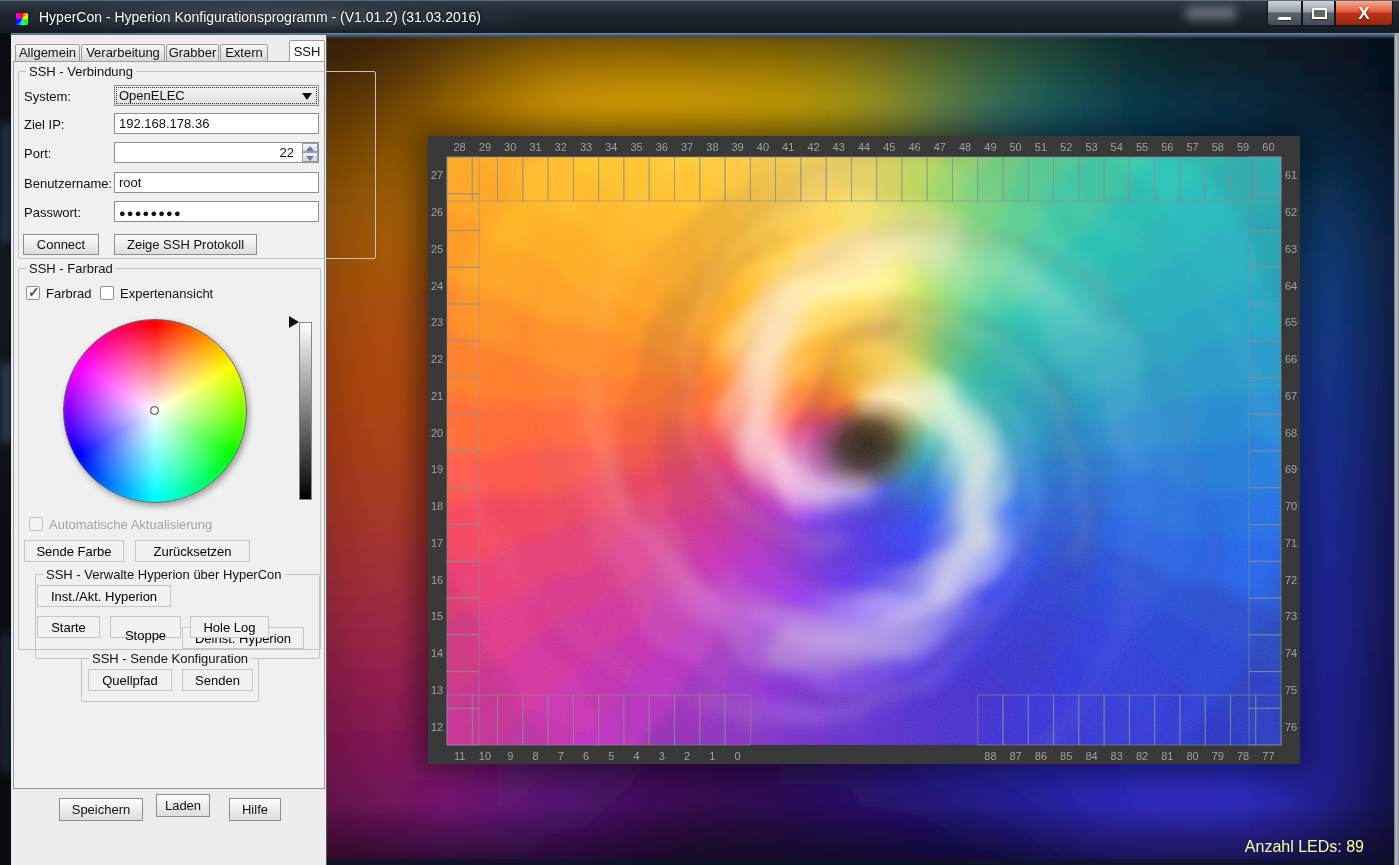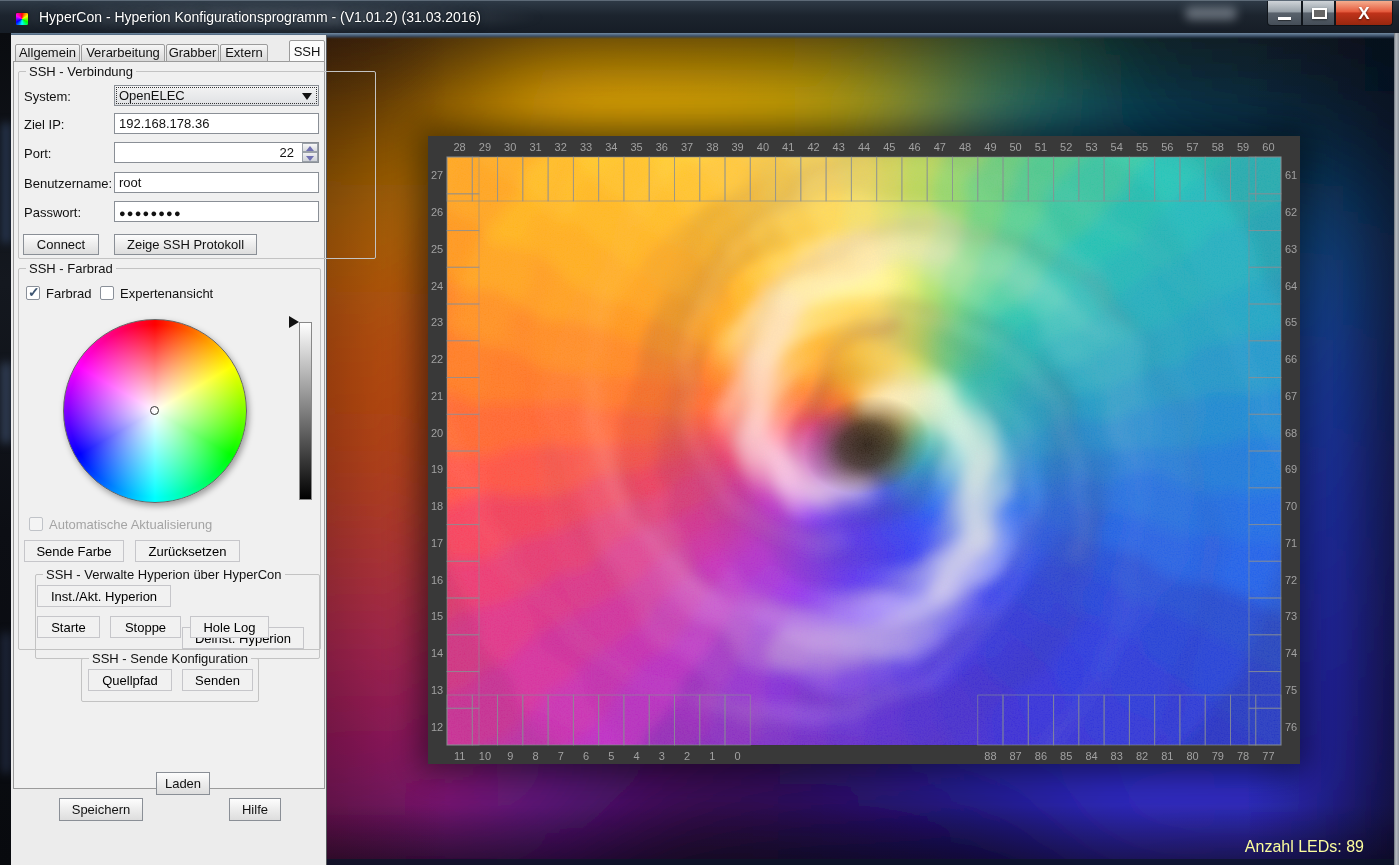--- a/index.html
+++ b/index.html
@@ -1372,30 +1372,30 @@
       background:radial-gradient(circle, rgba(255,255,255,1) 0%, rgba(255,255,255,0) 67%),
       conic-gradient(#f00,#ff0 60deg,#0f0 120deg,#0ff 180deg,#00f 240deg,#f0f 300deg,#f00);
       border:1px solid #666; box-shadow:2px 3px 6px rgba(0,0,0,0.35);"></div>
     <div style="position:absolute; left:136px; top:344px; width:9px; height:9px; border:1.5px solid #333; border-radius:50%;"></div>
     <div style="position:absolute; left:285px; top:260px; width:13px; height:178px; border:1px solid #888;
       background:linear-gradient(#fff,#000);"></div>
     <div style="position:absolute; left:275px; top:254px; width:0; height:0; border:6px solid transparent; border-left:10px solid #111;"></div>
     <div class="cb dis" style="left:15px; top:455px;"></div>
     <div class="lbl" style="left:35px; top:455px; color:#a4a4a4;">Automatische Aktualisierung</div>
     <div class="btn dis" style="left:10px; top:478px; width:100px; height:22px; padding-top:3px;">Sende Farbe</div>
-    <div class="btn dis" style="left:121px; top:478px; width:105px; height:22px; padding-top:3px;">Zurücksetzen</div>
+    <div class="btn dis" style="left:121px; top:478px; width:115px; height:22px; padding-top:3px;">Zurücksetzen</div>
     <div class="grp" style="left:21px; top:512px; width:285px; height:85px;">
         <div class="ttl">SSH - Verwalte Hyperion über HyperCon</div>
       </div>
     <div class="btn dis" style="left:23px; top:523px; width:134px; height:22px; padding-top:3px;">Inst./Akt. Hyperion</div>
     <div class="btn dis" style="left:168px; top:523px; width:122px; height:22px; padding-top:3px;margin-top:42px;">Deinst. Hyperion</div>
     <div class="btn dis" style="left:23px; top:554px; width:63px; height:22px; padding-top:3px;">Starte</div>
-    <div class="btn dis" style="left:96px; top:554px; width:71px; height:22px; padding-top:3px;">Stoppe</div>
+    <div class="btn dis" style="left:96px; top:554px; width:71px; height:22px; padding-top:11px;">Stoppe</div>
     <div class="btn dis" style="left:176px; top:554px; width:79px; height:22px; padding-top:3px;">Hole Log</div>
     <div class="grp" style="left:67px; top:596px; width:178px; height:44px;">
         <div class="ttl">SSH - Sende Konfiguration</div>
       </div>
     <div class="btn dis" style="left:74px; top:607px; width:84px; height:22px; padding-top:3px;">Quellpfad</div>
     <div class="btn dis" style="left:168px; top:607px; width:71px; height:22px; padding-top:3px;">Senden</div>
   </div>
   <div class="btn" style="left:48px; top:763px; width:84px; height:23px; padding-top:3px;">Speichern</div>
-  <div class="btn" style="left:145px; top:737px; width:54px; height:23px; padding-top:3px;">Laden</div>
+  <div class="btn" style="left:145px; top:759px; width:54px; height:23px; padding-top:3px;">Laden</div>
   <div class="btn" style="left:218px; top:763px; width:52px; height:23px; padding-top:3px;">Hilfe</div>
 </div>
 </body></html>

